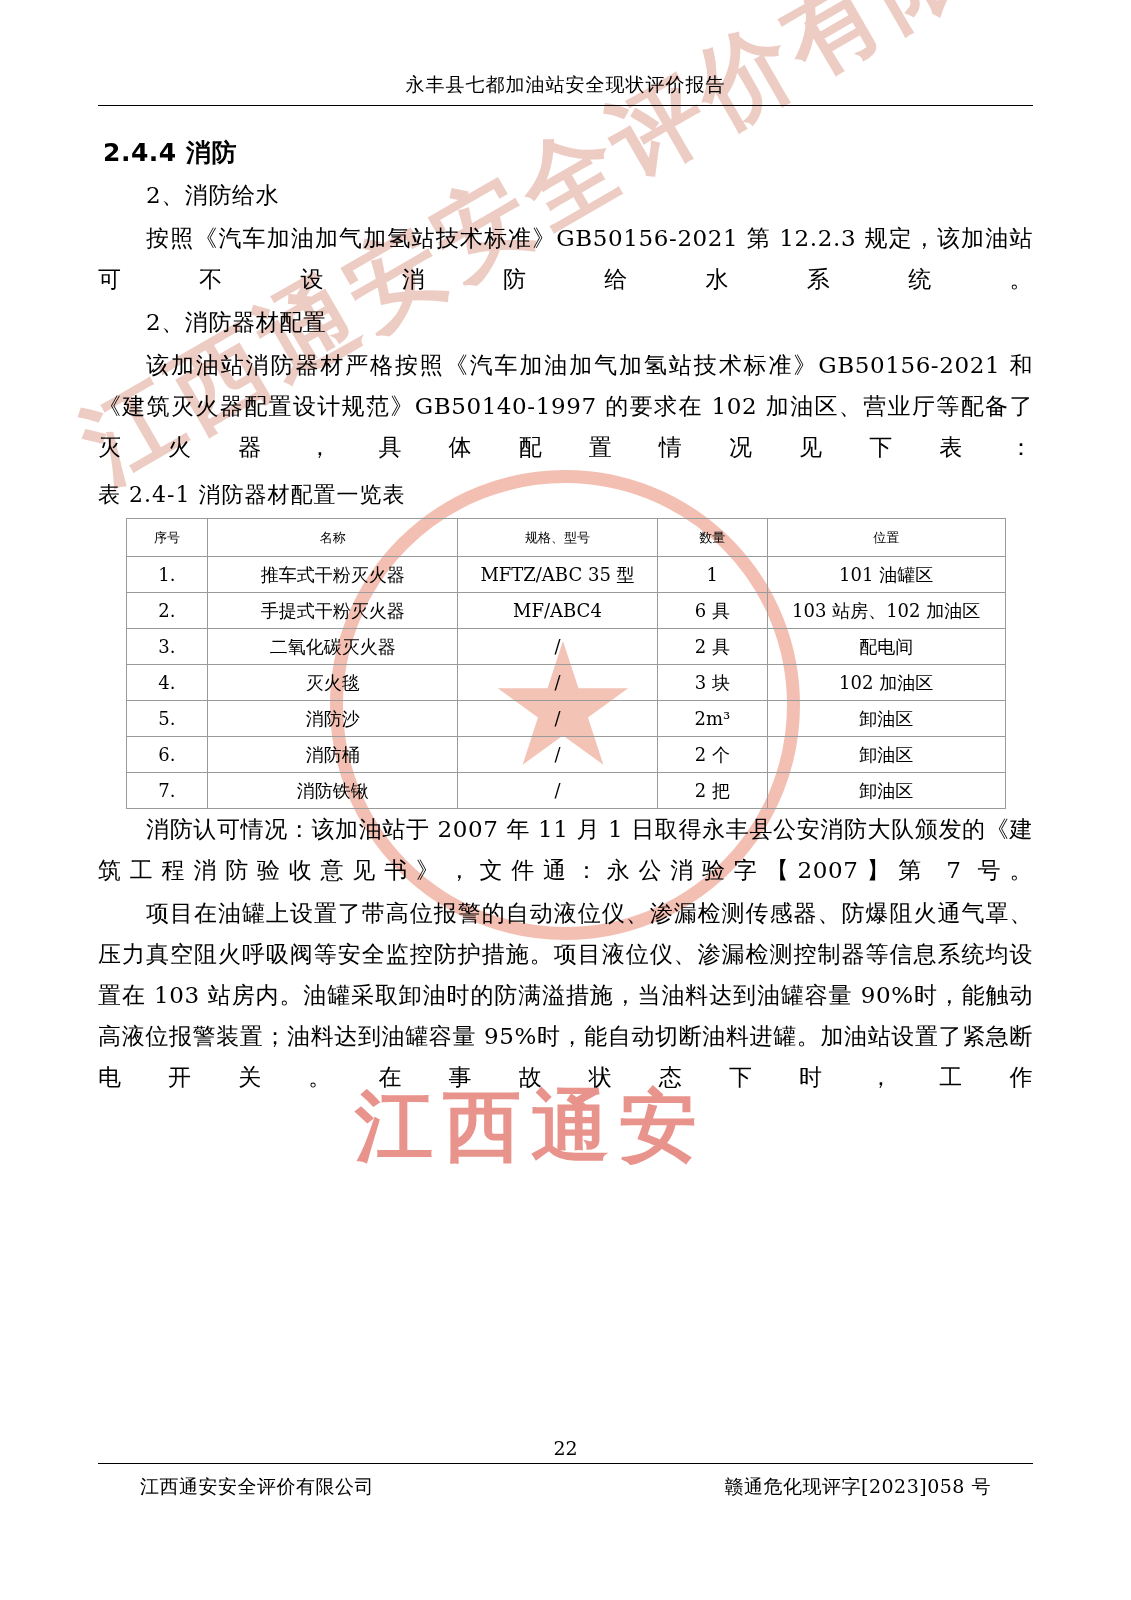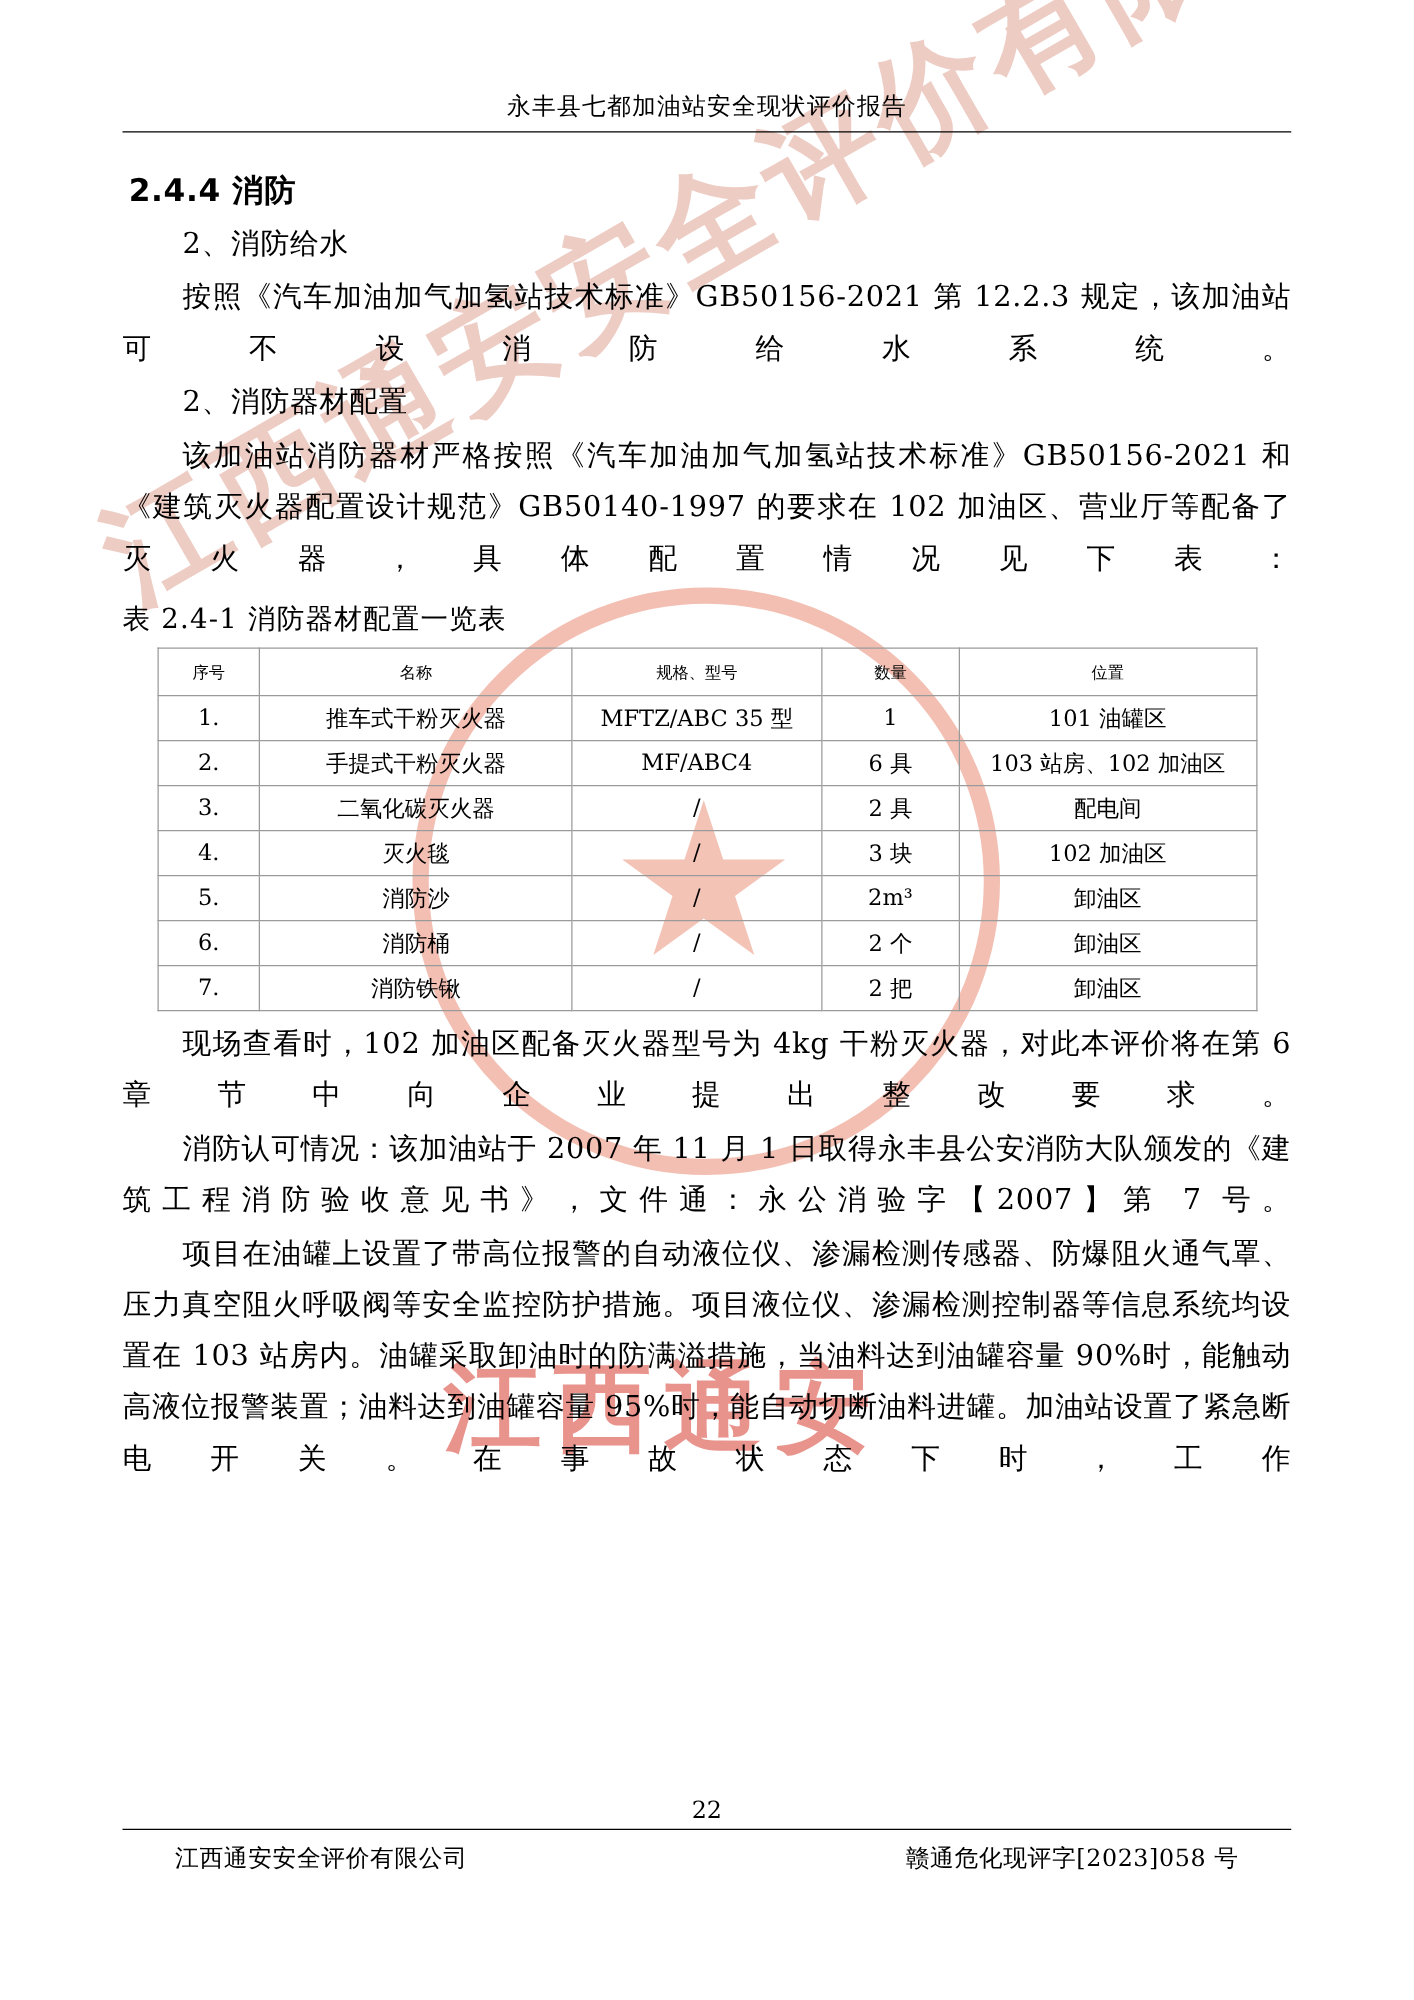--- a/index.html
+++ b/index.html
@@ -265,21 +265,20 @@
           <tr>
             <td>7.</td>
             <td>消防铁锹</td>
             <td>/</td>
             <td>2 把</td>
             <td>卸油区</td>
           </tr>
         </tbody>
       </table>
 
-      <p class="para j" style="margin-top:6px">现场查看时，102 加油区配备灭火器型号为 4kg 干粉灭火器，对此本评价将在第 6 章节中向企业提出整改要求。</p>
       <p class="para j">消防认可情况：该加油站于 2007 年 11 月 1 日取得永丰县公安消防大队颁发的《建筑工程消防验收意见书》，文件通：永公消验字【2007】第 7 号。</p>
 
       <p class="para j">项目在油罐上设置了带高位报警的自动液位仪、渗漏检测传感器、防爆阻火通气罩、压力真空阻火呼吸阀等安全监控防护措施。项目液位仪、渗漏检测控制器等信息系统均设置在 103 站房内。油罐采取卸油时的防满溢措施，当油料达到油罐容量 90%时，能触动高液位报警装置；油料达到油罐容量 95%时，能自动切断油料进罐。加油站设置了紧急断电开关。在事故状态下时，工作</p>
 
     </div>
 
     <div class="pageno">22</div>
     <div class="footrule"></div>
     <div class="footer">
       <span class="fl">江西通安安全评价有限公司</span>

